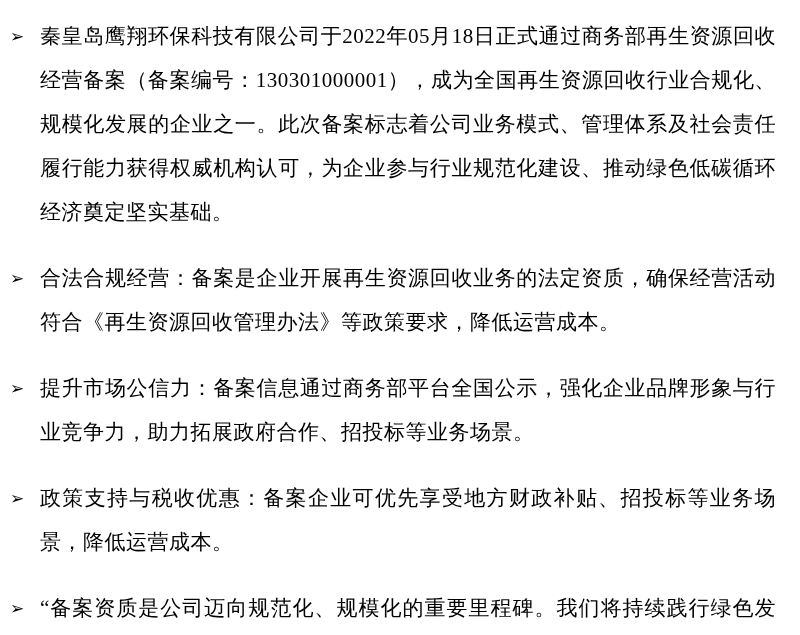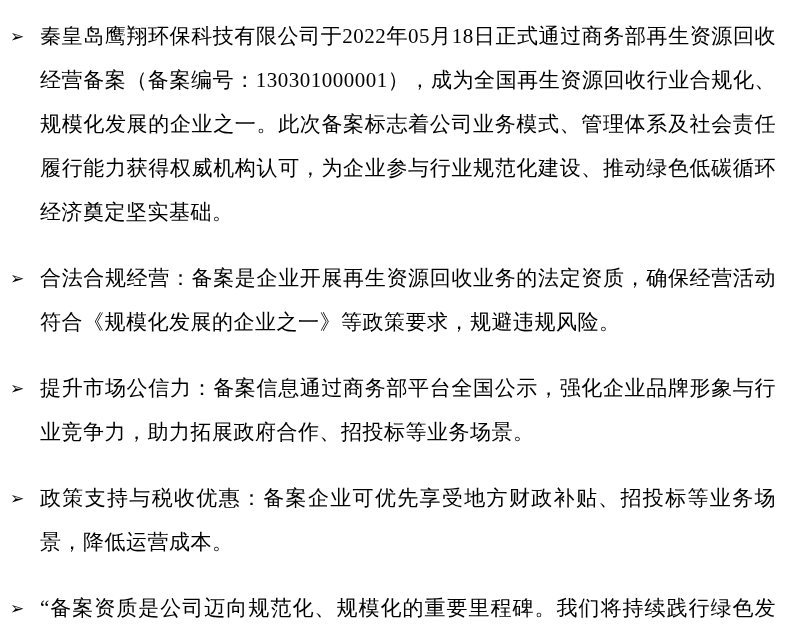--- a/index.html
+++ b/index.html
@@ -50,21 +50,21 @@
 
 <div class="page">
 
   <div class="bullet-item">
     <span class="marker">➢</span>
     <p class="bullet-text">秦皇岛鹰翔环保科技有限公司于2022年05月18日正式通过商务部再生资源回收经营备案（备案编号：130301000001），成为全国再生资源回收行业合规化、规模化发展的企业之一。此次备案标志着公司业务模式、管理体系及社会责任履行能力获得权威机构认可，为企业参与行业规范化建设、推动绿色低碳循环经济奠定坚实基础。</p>
   </div>
 
   <div class="bullet-item">
     <span class="marker">➢</span>
-    <p class="bullet-text">合法合规经营：备案是企业开展再生资源回收业务的法定资质，确保经营活动符合《规模化发展的企业之一》等政策要求，规避违规风险。</p>
+    <p class="bullet-text">合法合规经营：备案是企业开展再生资源回收业务的法定资质，确保经营活动符合《再生资源回收管理办法》等政策要求，降低运营成本。</p>
   </div>
 
   <div class="bullet-item">
     <span class="marker">➢</span>
     <p class="bullet-text">提升市场公信力：备案信息通过商务部平台全国公示，强化企业品牌形象与行业竞争力，助力拓展政府合作、招投标等业务场景。</p>
   </div>
 
   <div class="bullet-item">
     <span class="marker">➢</span>
     <p class="bullet-text">政策支持与税收优惠：备案企业可优先享受地方财政补贴、招投标等业务场景，降低运营成本。</p>

